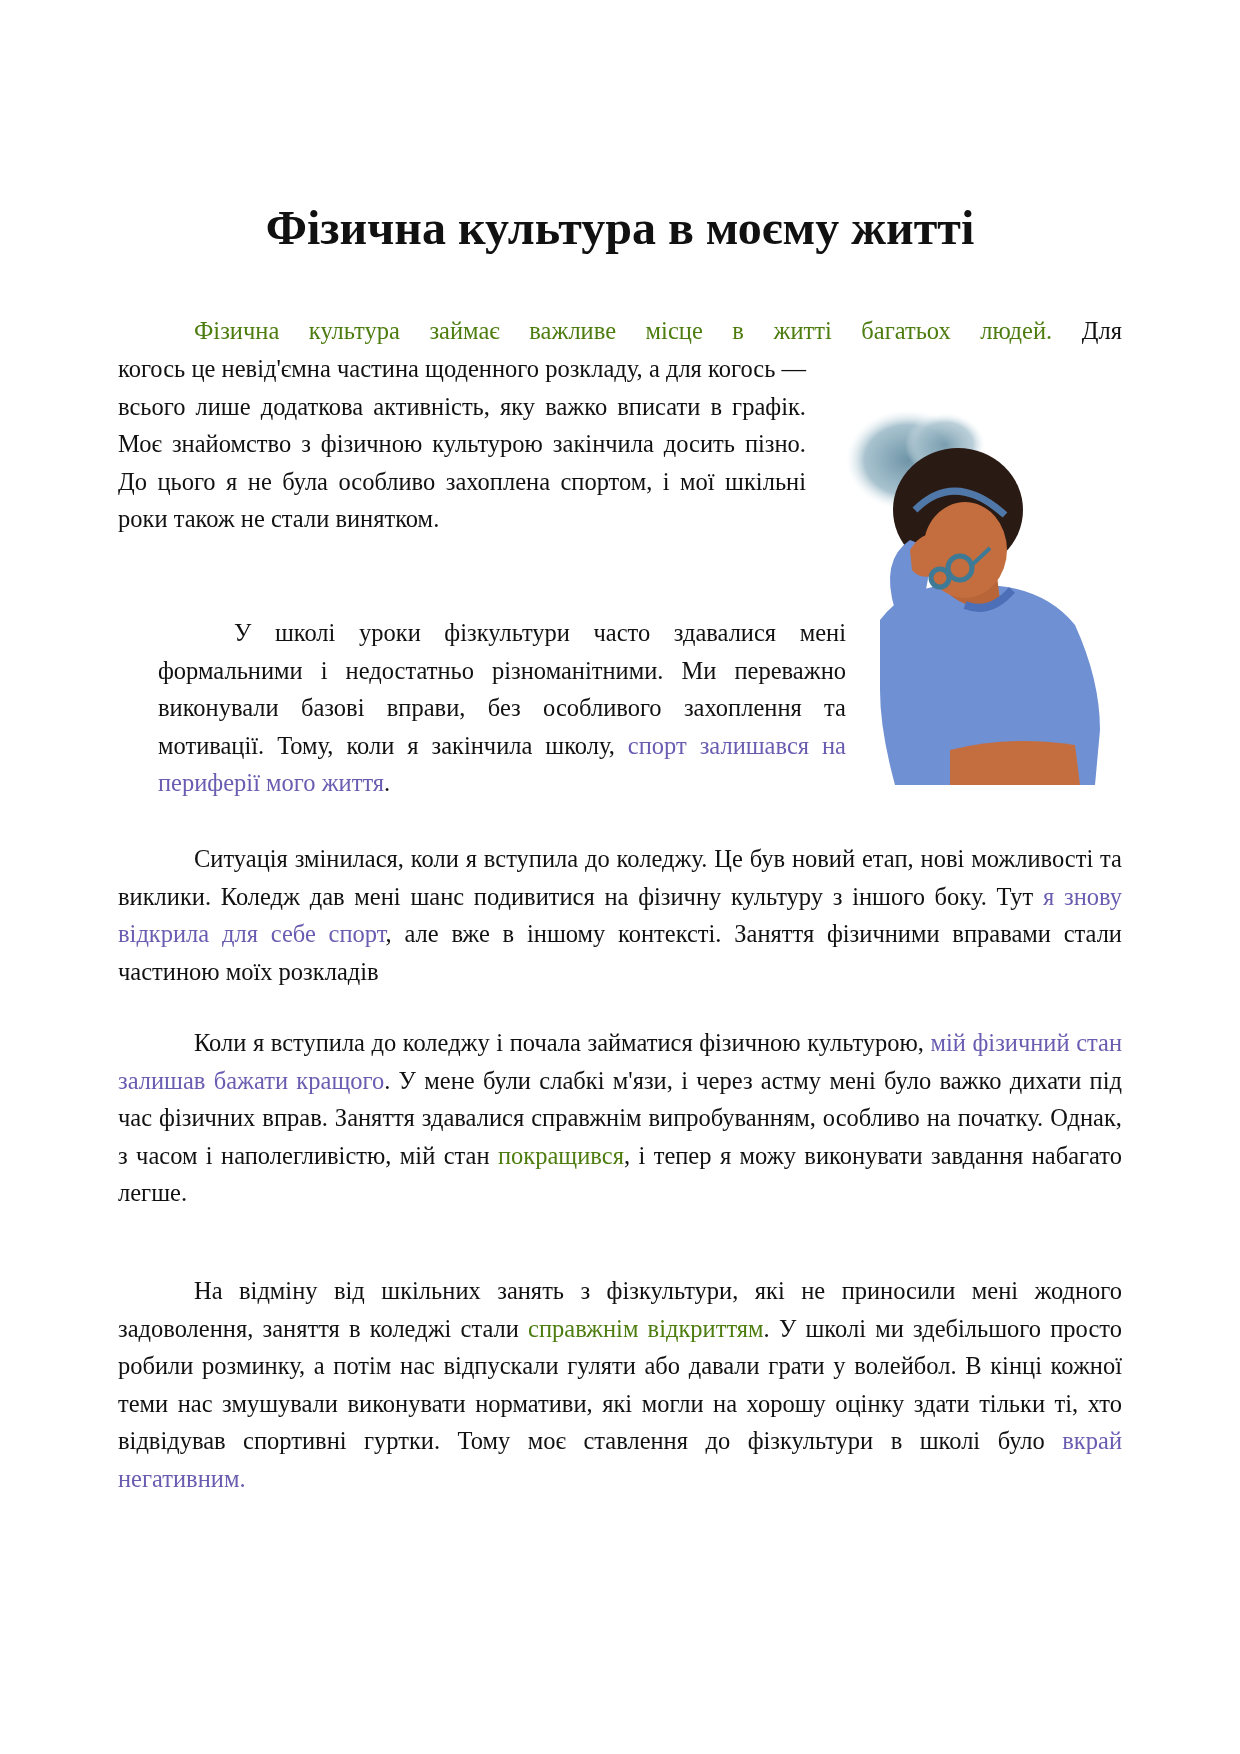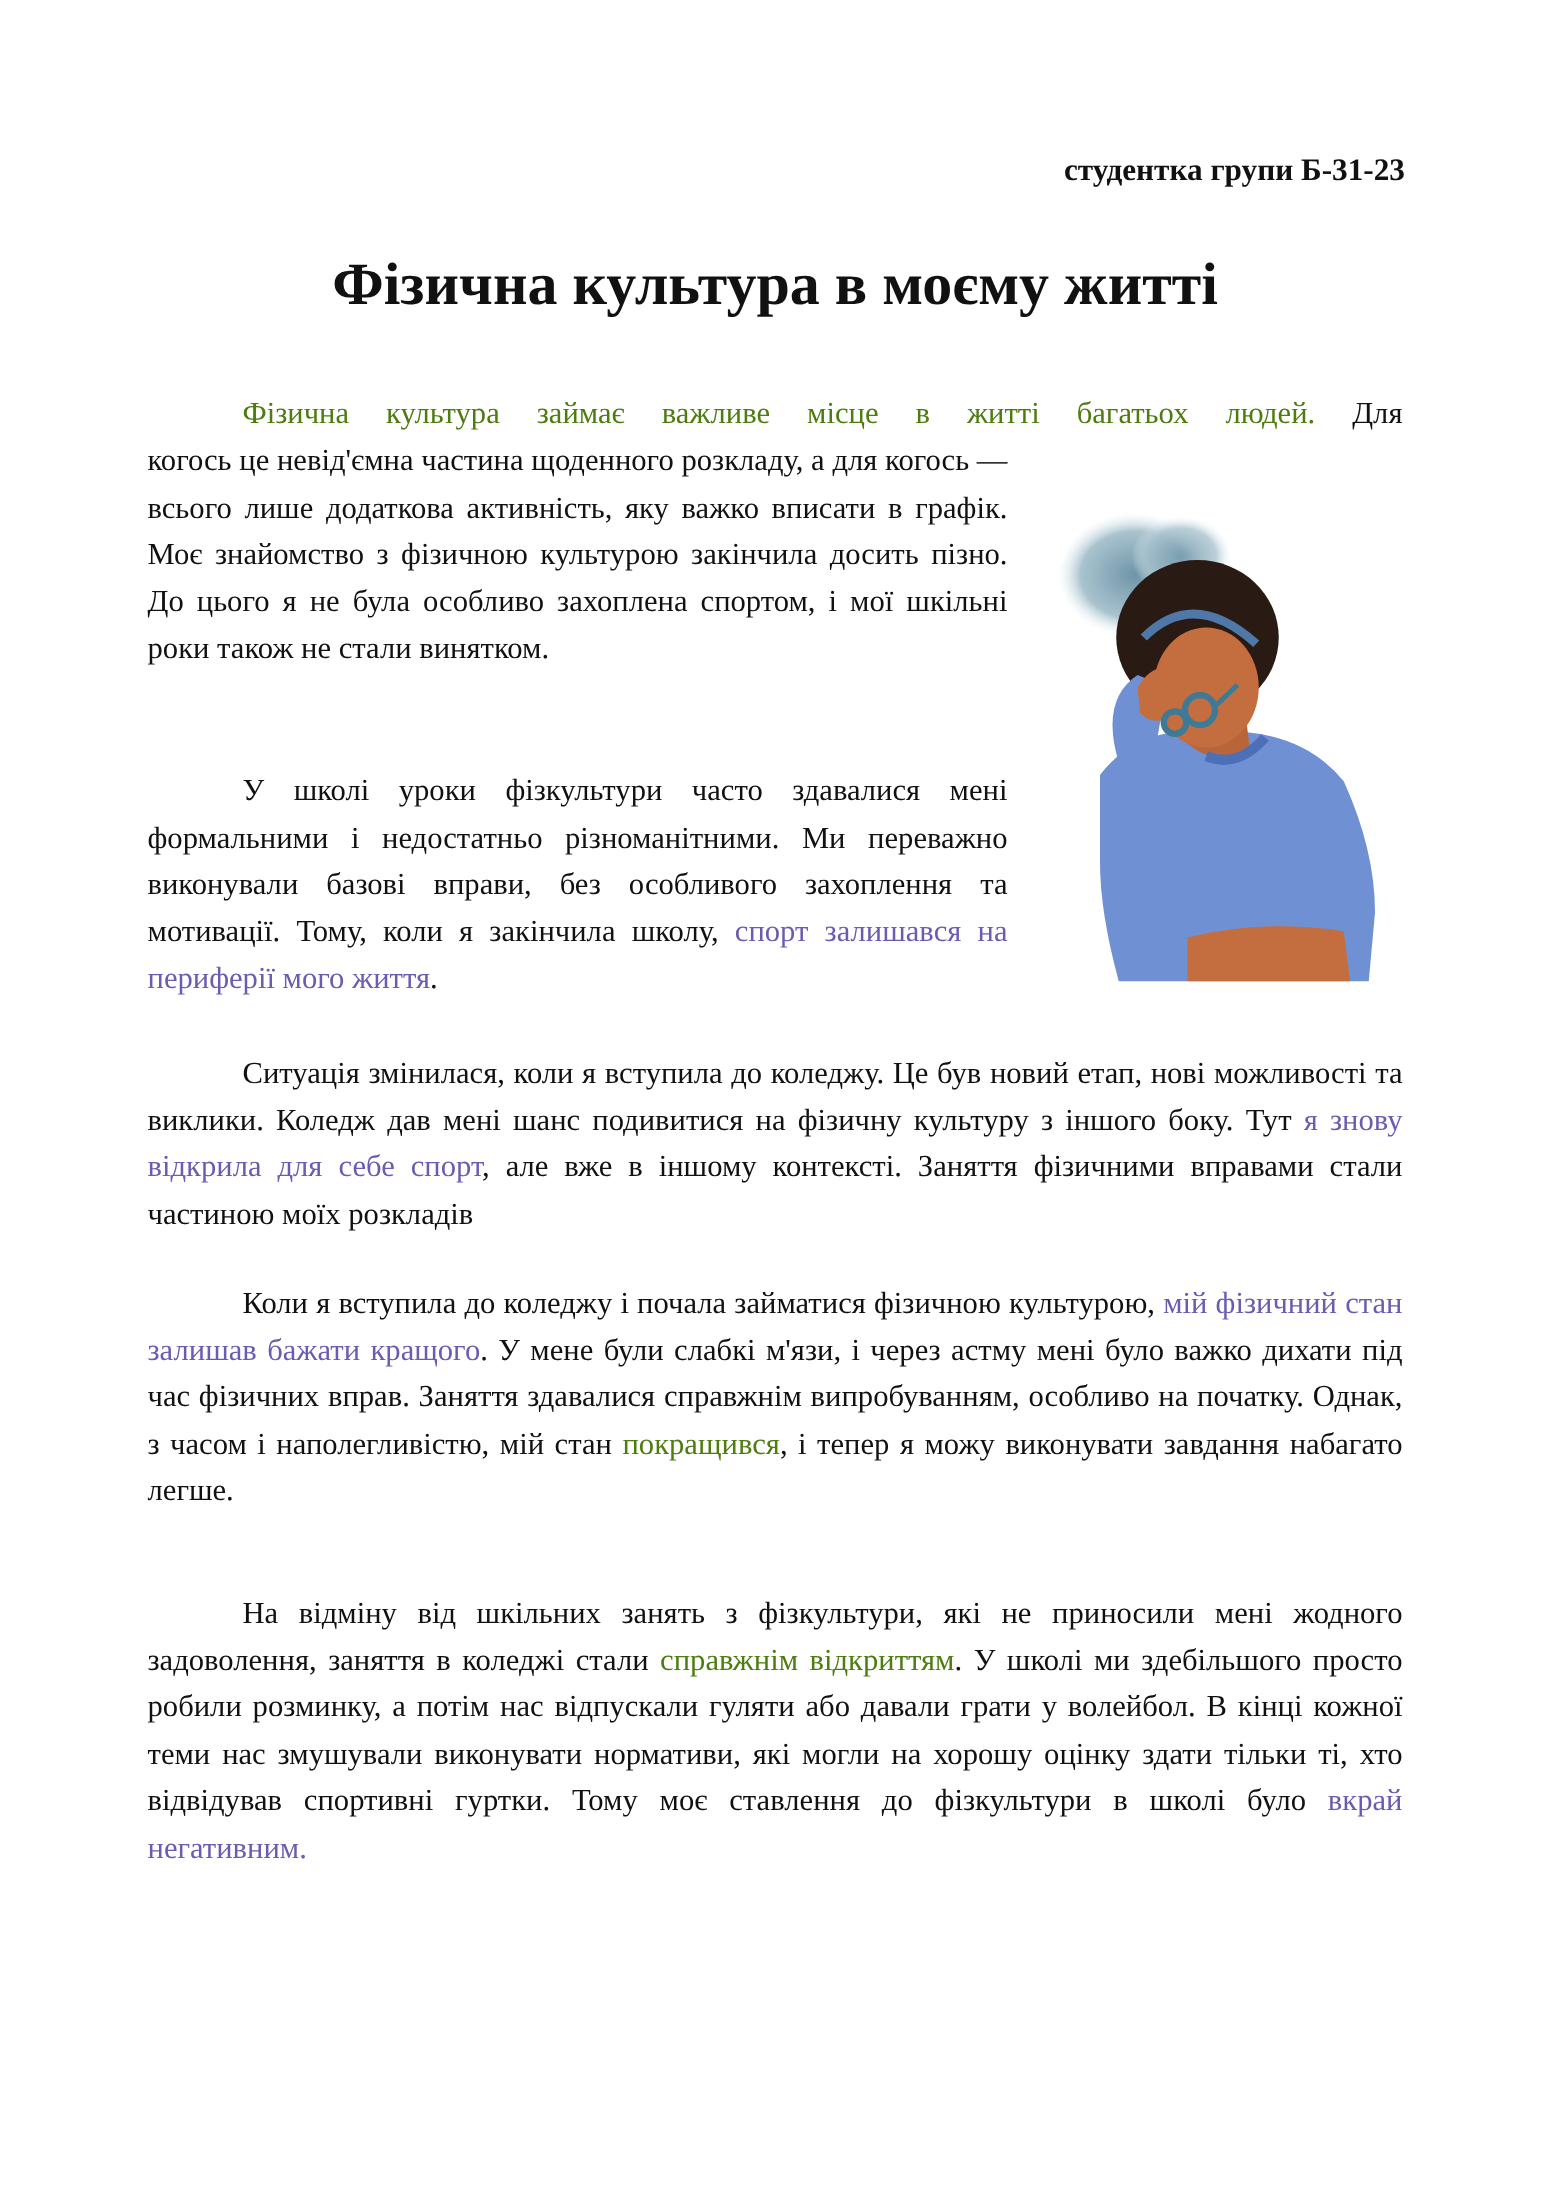--- a/index.html
+++ b/index.html
@@ -10,31 +10,30 @@
   .title { position:absolute; left:0; width:1240px; top:198px; text-align:center;
            font-weight:bold; font-size:48px; line-height:60px; margin:0;font-family:Liberation Serif, serif; }
   .para { position:absolute; left:118px; font-size:24.5px; line-height:37.6px;
           text-align:justify; margin:0; }
   .para .indent { display:inline-block; width:76px; }
   .orange { color:#4d7c0f; }
   .purple { color:#6a5cb0; }
   .b { font-weight:normal; }
   #p1a { top:312px; width:1004px; text-align-last:justify; }
   #p1b { top:350px; width:688px; }
-  #p2 { top:614px; width:688px; }
+  #p2 { top:614px; width:688px;margin-left:40px; }
   #p3 { top:840px; width:1004px; }
   #p4 { top:1024px; width:1004px; }
   #p5 { top:1272px; width:1004px; }
   .illu { position:absolute; left:840px; top:400px; width:270px; height:390px; }
 </style>
 </head>
 <body>
 
 <div class="author">
-  <div>студентка групи Б-31-23</div>
 </div>
 
 <h1 class="title">Фізична культура в моєму житті</h1>
 
 <p class="para" id="p1a"><span class="indent"></span><span class="orange">Фізична культура займає важливе місце в житті багатьох людей.</span><span> Для</span></p>
 
 <p class="para" id="p1b"><span>когось це невід'ємна частина щоденного розкладу, а для когось — всього лише додаткова активність, яку важко вписати в графік. Моє знайомство з фізичною культурою закінчила досить пізно. До цього я </span><span class="b">не була</span><span> особливо захоплена спортом, і мої шкільні роки також не стали винятком.</span></p>
 
 <div class="illu">
   <svg width="270" height="390" viewBox="0 0 270 390">

